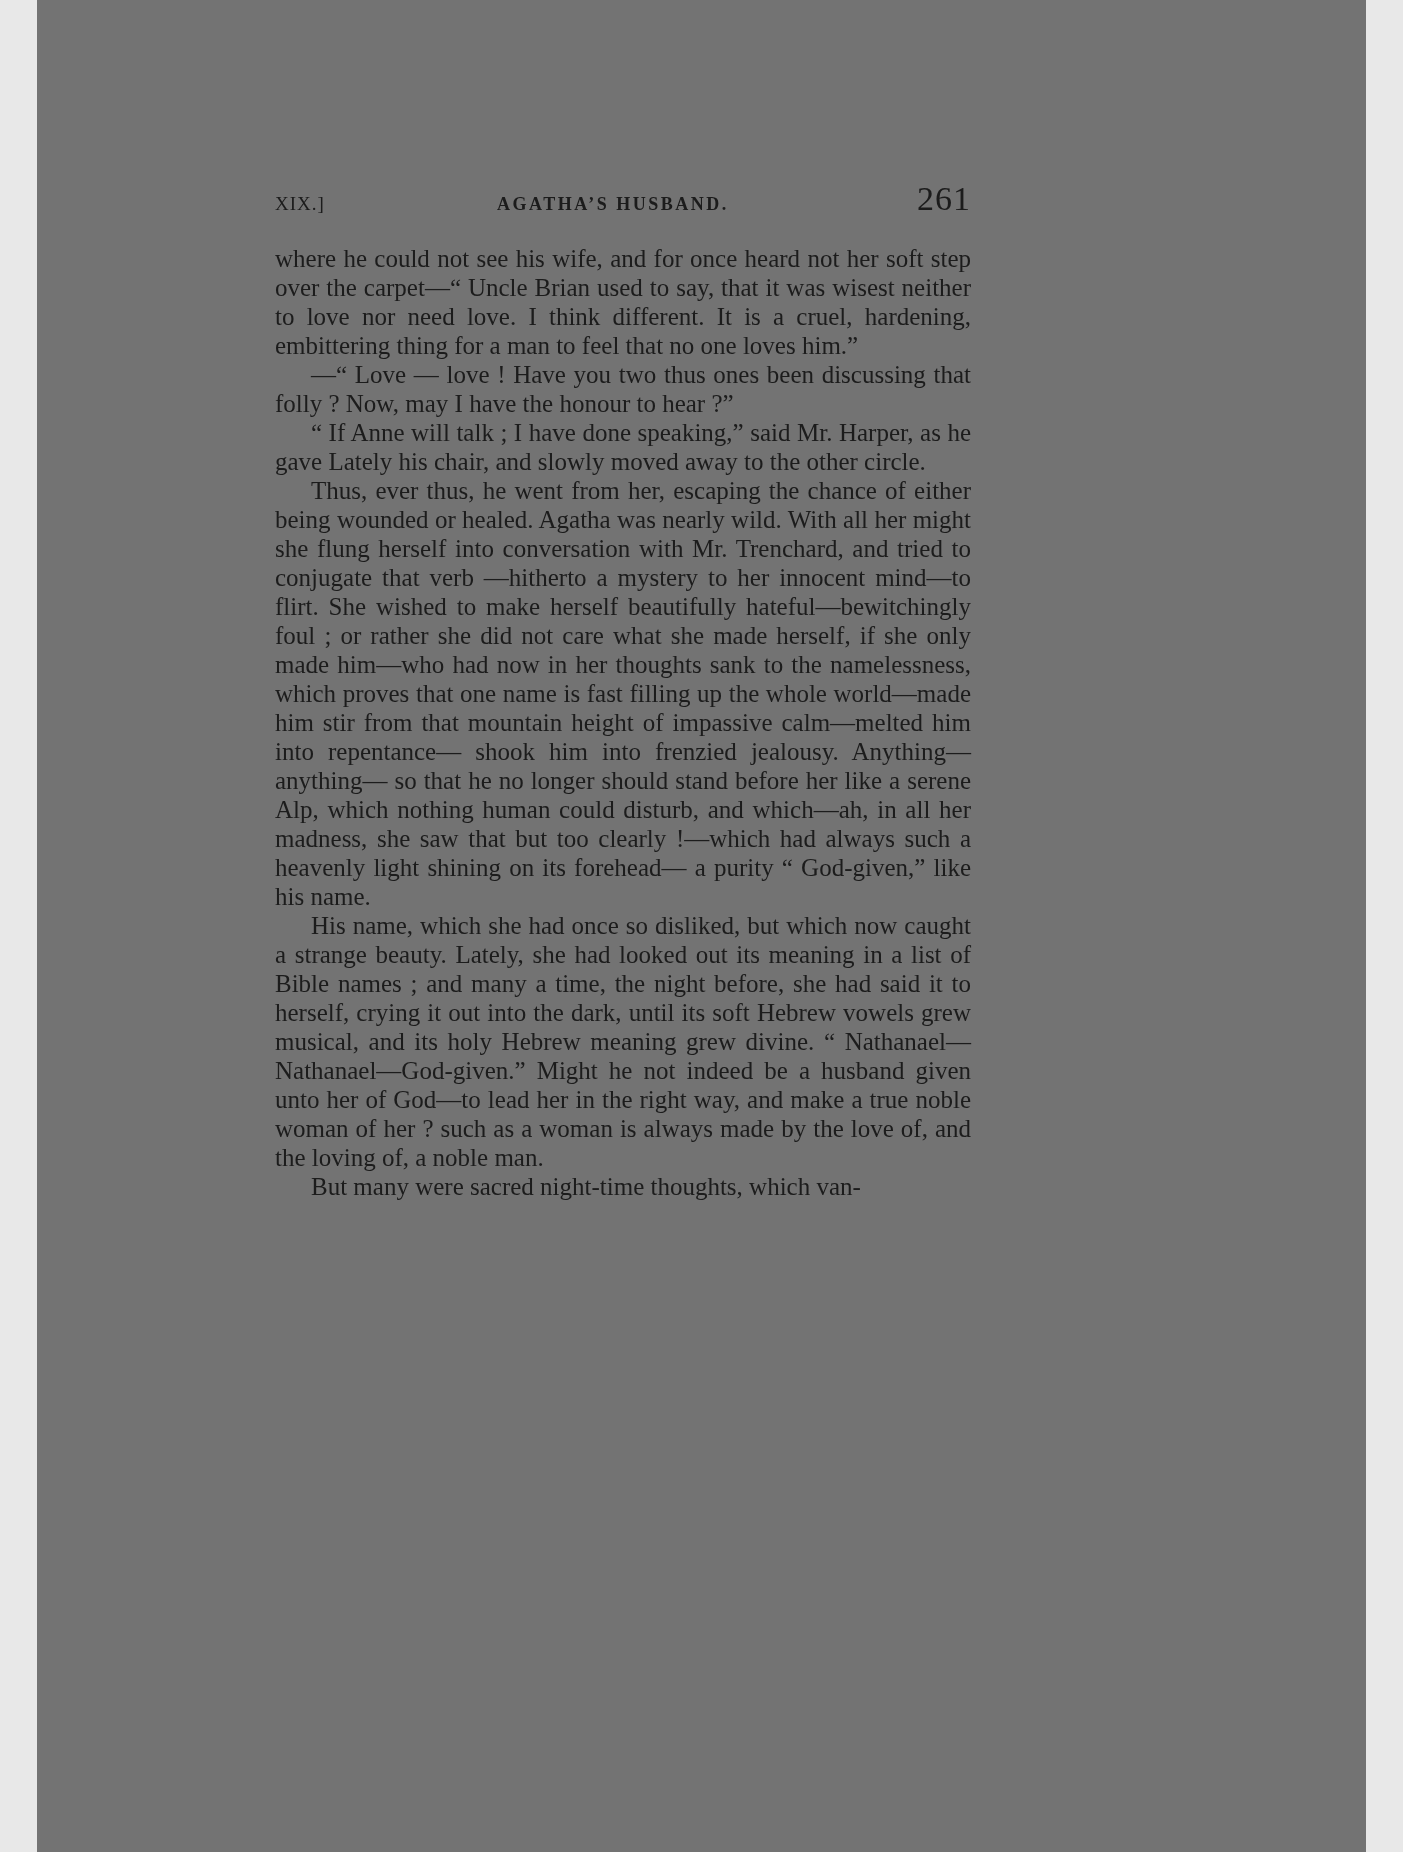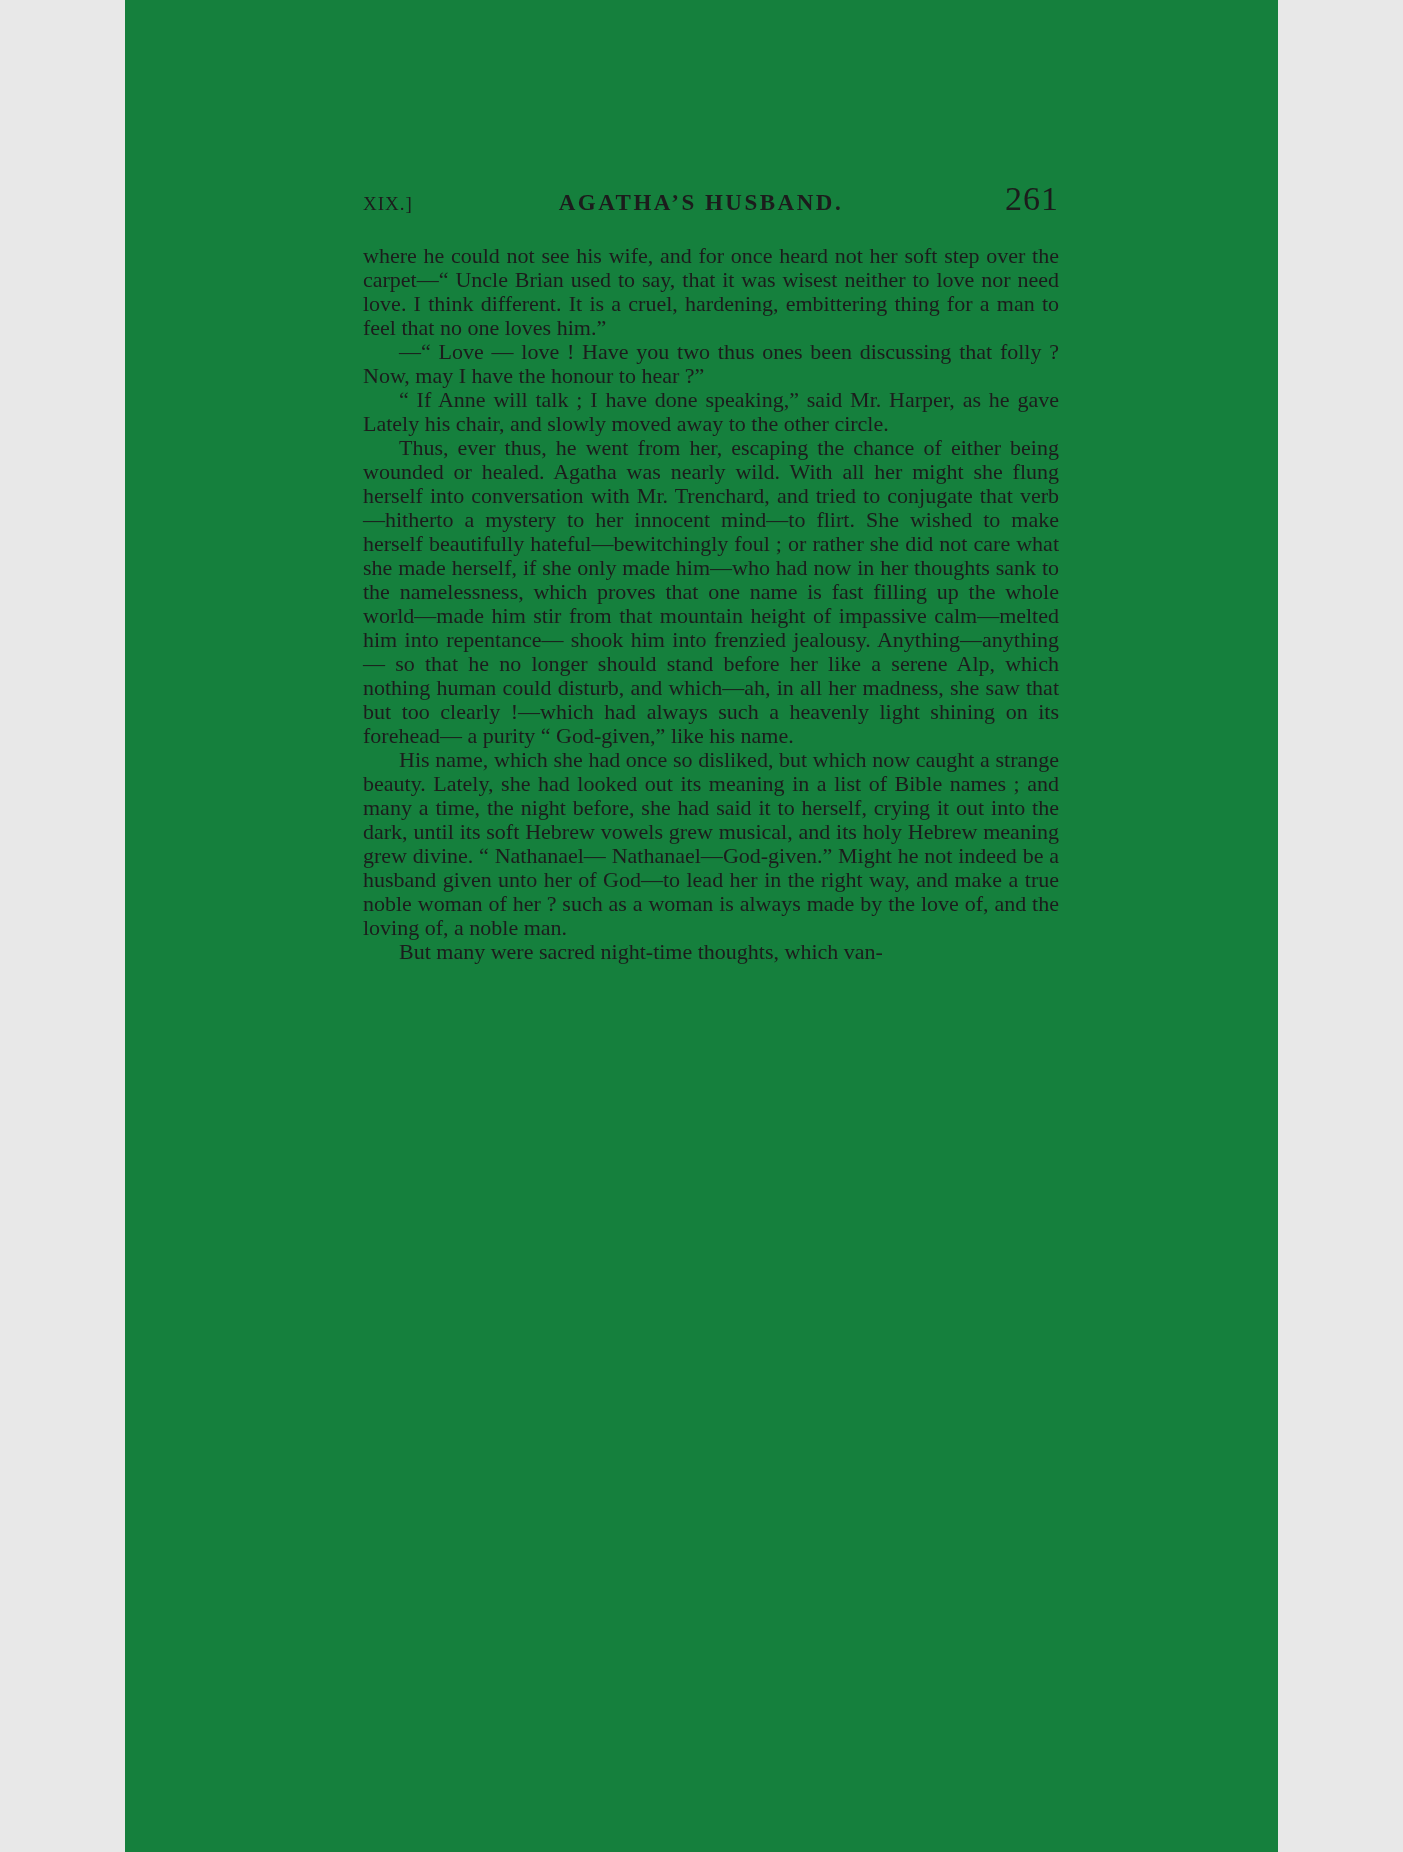--- a/index.html
+++ b/index.html
@@ -2,24 +2,24 @@
 <html><head>
 <meta charset="utf-8">
 <style>
   html, body {
     margin: 0;
     padding: 0;
     background: #e8e8e8;
   }
   .page {
     position: relative;
-    width: 1153px;
+    width: 1329px;
     height: 1852px;
     margin: 0 auto;
-    background: #15803d;
+    background: #737373;
     color: #1c1c1c;
     font-family: "Liberation Serif", "DejaVu Serif", serif;
     overflow: hidden;
   }
   .content {
     position: absolute;
     left: 238px;
     top: 180px;
     width: 696px;
   }
@@ -28,33 +28,33 @@
     justify-content: space-between;
     align-items: baseline;
     margin-bottom: 26px;
   }
   .chapter-marker {
     font-size: 19px;
     letter-spacing: 1px;
     font-variant: small-caps;
   }
   .running-title {
-    font-size: 23px;
+    font-size: 18px;
     letter-spacing: 2.5px;
     font-weight: bold;
     transform: translateX(-8px);
     margin-top: 8px;
   }
   .page-number {
     font-size: 34px;
     letter-spacing: 1px;
   }
   .body-text {
-    font-size: 22px;
-    line-height: 24px;
+    font-size: 25px;
+    line-height: 29px;
     text-align: justify;
   }
   .body-text p {
     margin: 0;
     text-indent: 36px;
   }
   .body-text p.noindent {
     text-indent: 0;
   }
   .italic {

